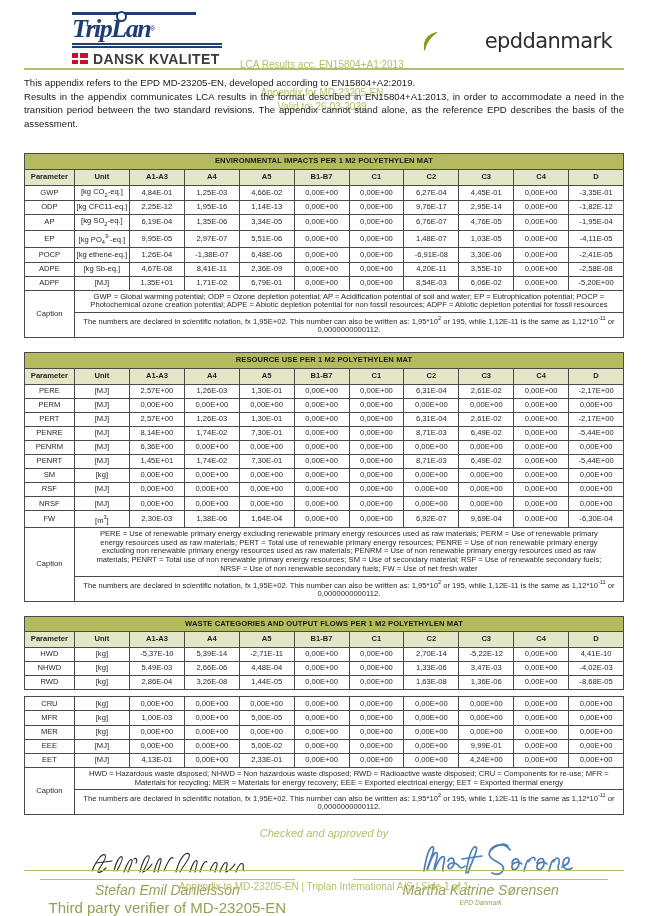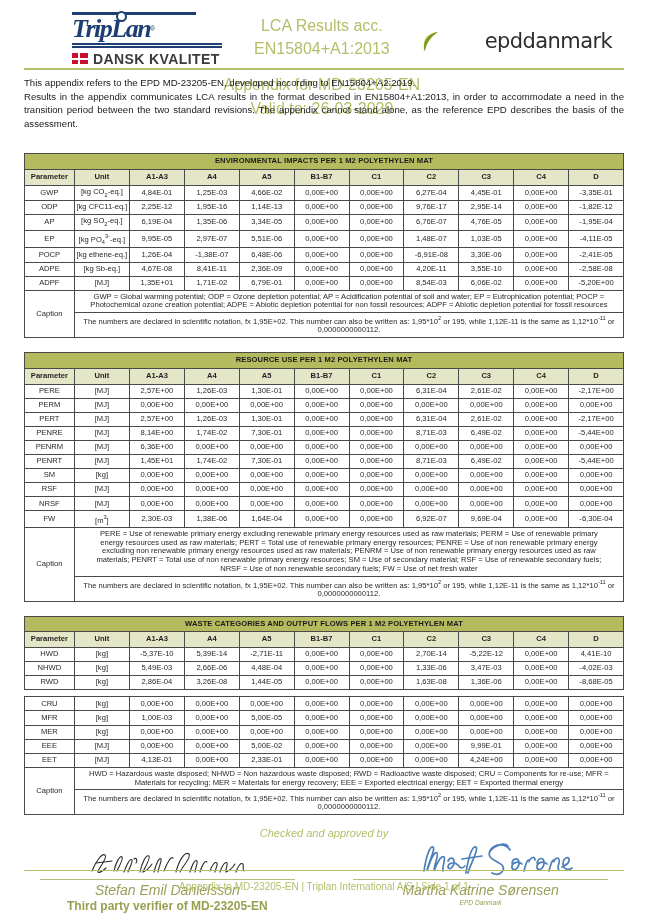--- a/index.html
+++ b/index.html
@@ -45,21 +45,21 @@
   .tp-flag .q1 { left:0; top:0; width:6px; height:4.5px; }
   .tp-flag .q2 { left:8px; top:0; width:8px; height:4.5px; }
   .tp-flag .q3 { left:0; top:6.5px; width:6px; height:4.5px; }
   .tp-flag .q4 { left:8px; top:6.5px; width:8px; height:4.5px; }
   .tp-kval {
     font-size: 14px; font-weight: bold; letter-spacing: 0.4px; color: #3b3b3b;
   }
 
   .header-center {
     text-align: center; flex: 1; padding-top: 6px;
-    color: #b5bd68; font-size: 16px; line-height: 1.45;
+    color: #b5bd68; font-size: 10px; line-height: 1.45; margin-top: 44px;
   }
   .header-center .l1 { margin-bottom: 13px; }
 
   .logo-epd {
     display: flex; align-items: center; padding-top: 22px; padding-right: 4px;
   }
   .epd-leaf {
     width: 18px; height: 22px; position: relative; margin-right: 1px;
   }
   .epd-leaf svg { display:block; }
@@ -130,21 +130,21 @@
   }
   .sig-block { width: 46%; text-align: center; position: relative; }
   .sig-img { height: 36px; position: relative; }
   .sig-img svg { position: absolute; left: 50%; transform: translateX(-50%); bottom: 0; }
   .sig-rule { border-top: 1px solid #b9b980; margin: 0 6px; }
   .sig-name {
     font-size: 14px; font-style: italic; color: #9aa05a; margin-top: 2px;
   }
   .sig-role { font-size: 8.6px; color: #9aa05a; margin-top: 1px; }
   .sig-role.small { font-size: 6.6px; font-style: italic; }
-  .sig-role.bold { font-weight: bold; font-size: 12px; color: #98a04f; }
+  .sig-role.bold { font-weight: normal; font-size: 15px; color: #98a04f; }
 
   
   .footer {
     position: absolute; left: 24px; right: 24px; bottom: 24px;
   }
   .footer-rule { border-top: 1.5px solid #b5bd68; margin-bottom: 10px; }
   .footer-text {
     text-align: center; color: #b5bd68; font-size: 10px;
   }
 </style>

